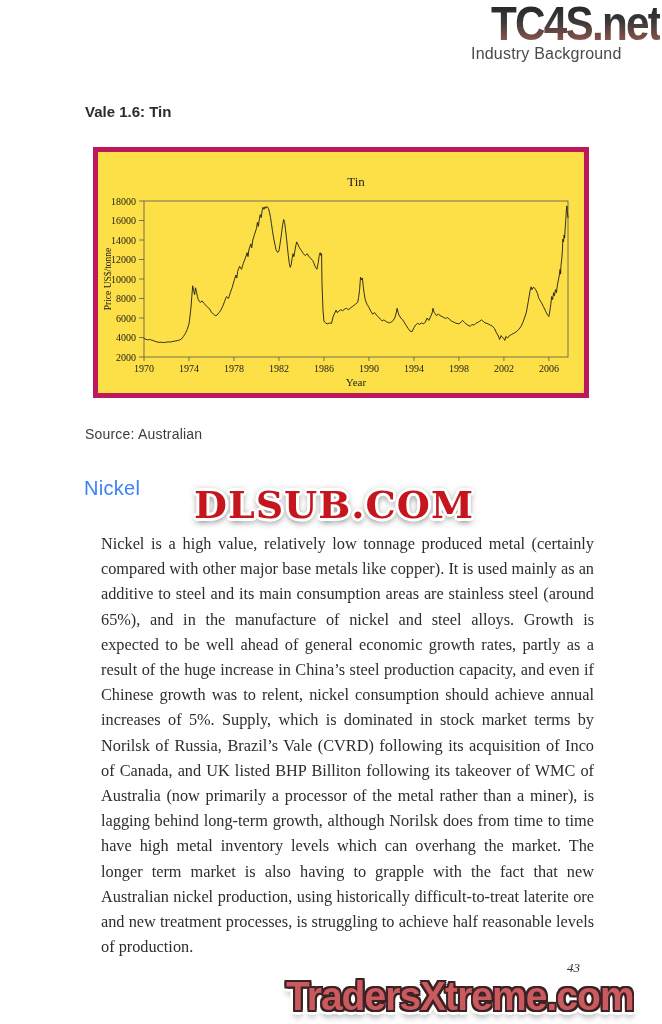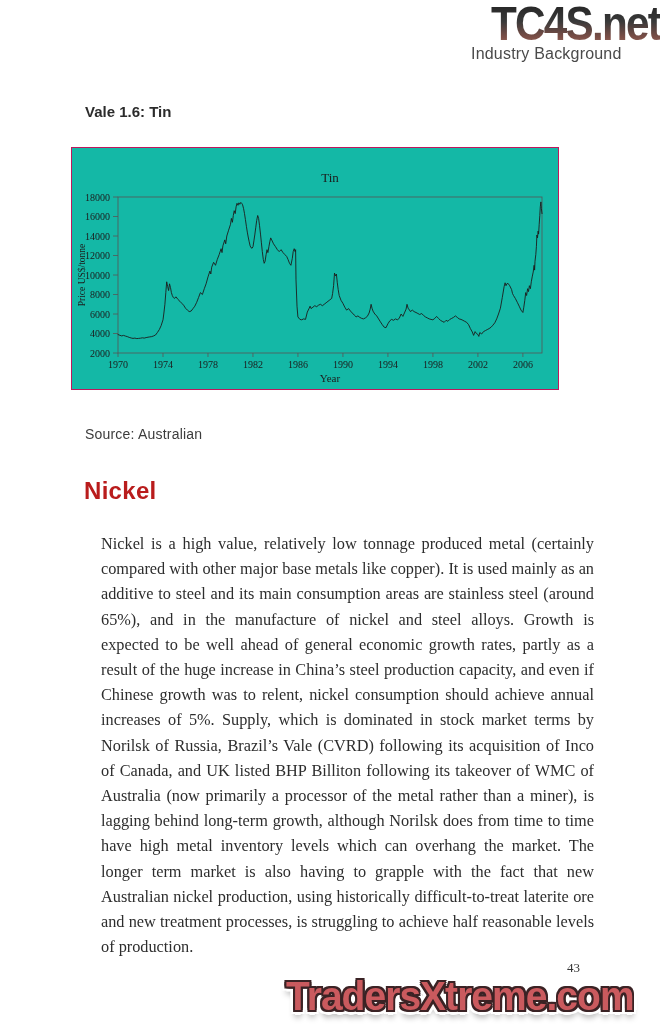--- a/index.html
+++ b/index.html
@@ -12,30 +12,30 @@
     transform:scaleX(.88);transform-origin:right top;
     background:linear-gradient(180deg,#262626 10%,#3a3a3a 45%,#7d4f47 78%,#a0786d 100%);
     -webkit-background-clip:text;background-clip:text;color:transparent;
     text-shadow:0 0 0 transparent;}
   .industry-label{position:absolute;top:45px;left:471px;
     font-family:"Liberation Sans",sans-serif;font-size:16px;color:#4a4a4a;letter-spacing:.2px;}
 
   
   .chart-heading{position:absolute;top:103px;left:85px;
     font-family:"Liberation Sans",sans-serif;font-weight:bold;font-size:15px;color:#2b2b2b;}
-  .chart-frame{position:absolute;left:71px;top:147px;width:486px;height:241px;
-    border:1px solid #be185d;background:#14b8a6;}
+  .chart-frame{position:absolute;left:93px;top:147px;width:486px;height:241px;
+    border:5px solid #be185d;background:#fde047;}
   .chart-frame svg{display:block;}
   .chart-frame svg text{font-family:"Liberation Serif",serif;}
 
   .source-note{position:absolute;left:85px;top:426px;
     font-family:"Liberation Sans",sans-serif;font-size:14px;color:#3c3c3c;letter-spacing:.2px;}
 
   .nickel-heading{position:absolute;left:84px;top:477px;
-    font-family:"Liberation Sans",sans-serif;font-weight:700;font-size:24px;color:#b91c1c;letter-spacing:.3px;}
+    font-family:"Liberation Sans",sans-serif;font-weight:400;font-size:20px;color:#3b82f6;letter-spacing:.3px;}
 
   .body-paragraph{position:absolute;left:85px;top:515px;width:493px;margin:16px;
     font-size:16.3px;line-height:25.2px;text-align:justify;color:#2d2d2d;}
 
   
   .dlsub-watermark{position:absolute;left:194px;top:482px;z-index:6;white-space:nowrap;
     font-family:"DejaVu Serif",serif;font-weight:bold;font-size:38px;letter-spacing:1px;
     color:#c4161c;
     text-shadow:
       -3px 0 0 #fff,3px 0 0 #fff,0 -3px 0 #fff,0 3px 0 #fff,
@@ -46,21 +46,21 @@
     font-family:"Liberation Sans",sans-serif;font-weight:bold;font-size:41px;letter-spacing:-1px;
     transform:scaleX(.95);transform-origin:left top;
     color:#ca5a5e;
     text-shadow:
       -2px 0 0 #3b2325,2px 0 0 #3b2325,0 -2px 0 #3b2325,0 2px 0 #3b2325,
       -2px -2px 0 #3b2325,2px -2px 0 #3b2325,-2px 2px 0 #3b2325,2px 2px 0 #3b2325,
       -5px 0 0 #fff,5px 0 0 #fff,0 -5px 0 #fff,0 5px 0 #fff,
       -4px -4px 0 #fff,4px -4px 0 #fff,-4px 4px 0 #fff,4px 4px 0 #fff,
       0 7px 7px rgba(0,0,0,.4);}
 
-  .page-num{position:absolute;left:567px;top:960px;font-size:13px;color:#333;}
+  .page-num{position:absolute;left:567px;top:960px;font-size:13px;color:#333;font-style:italic;}
 </style>
 </head>
 <body>
 
 <div class="page">
 
   <div class="tc4s-logo">TC4S.net</div>
   <div class="industry-label">Industry Background</div>
 
   <div class="chart-heading">Vale 1.6: Tin</div>
@@ -110,20 +110,21 @@
         <line x1="450.88063660477405" y1="205" x2="450.88063660477405" y2="209" stroke="#555555" stroke-width="0.8"></line>
         <text x="450.88063660477405" y="220" text-anchor="middle" font-size="10" fill="#1c1c1c">2006</text>
         <polyline points="46.0,186.5 47.9,187.3 49.7,187.9 51.6,187.4 53.5,188.1 55.3,188.6 57.2,189.4 59.2,190.0 61.0,190.4 62.9,190.1 64.8,190.6 66.6,190.4 68.5,190.2 70.4,189.8 72.2,190.1 74.1,189.6 76.0,189.2 77.8,188.9 79.7,188.6 81.7,187.9 83.5,187.0 85.4,184.5 87.3,181.6 89.1,177.7 91.0,171.8 91.9,165.0 92.9,156.3 93.8,144.6 94.7,133.8 95.7,138.7 96.6,142.6 97.5,135.8 98.5,139.7 99.4,144.6 100.3,147.5 101.3,149.4 102.2,150.4 104.1,148.9 105.9,151.4 107.9,153.3 109.8,155.3 111.6,157.2 113.5,160.2 115.4,162.1 117.2,163.6 119.1,163.1 121.0,160.6 122.8,158.2 124.7,154.3 126.6,149.4 128.4,144.6 130.4,146.5 132.3,140.7 134.1,135.8 136.0,128.9 137.9,123.1 138.8,126.0 139.7,119.2 141.6,114.3 143.5,117.3 145.3,111.4 147.2,106.5 149.1,100.7 150.0,104.6 150.9,97.8 152.8,91.9 153.7,95.8 154.8,88.0 156.6,82.2 158.5,76.3 159.4,70.4 160.4,74.3 161.3,67.5 162.2,62.7 163.2,65.6 164.1,58.8 165.0,55.3 166.0,57.3 166.9,54.8 167.8,56.3 168.8,54.4 169.7,55.3 170.6,56.8 171.6,60.7 172.5,65.6 173.4,71.4 174.4,78.3 175.3,84.1 176.2,89.0 177.2,93.8 178.1,97.8 179.0,99.7 180.1,100.2 181.0,98.7 181.9,92.9 182.9,86.1 183.8,79.2 184.7,72.4 185.7,67.5 186.6,70.4 187.5,77.3 188.5,86.1 189.4,94.8 190.3,103.6 191.3,111.4 192.2,115.3 193.1,113.3 194.1,106.5 195.0,101.7 195.9,104.6 196.9,98.7 197.8,93.8 198.7,89.9 199.7,91.9 201.5,95.8 203.5,98.7 205.4,101.7 207.2,103.6 209.1,101.7 211.0,104.6 212.8,106.5 214.7,108.5 216.0,111.4 217.5,115.3 218.9,117.3 220.3,110.4 221.2,103.6 222.2,100.7 223.1,103.6 223.6,101.7 224.0,131.9 225.0,158.2 225.9,168.9 227.9,171.4 229.7,171.8 231.6,170.9 233.5,171.4 235.3,164.1 237.2,160.2 238.1,158.2 239.1,160.6 240.9,159.2 242.8,157.7 244.7,158.7 246.5,157.2 248.4,156.3 250.4,157.7 252.2,156.3 254.1,154.8 256.0,153.3 257.8,151.9 259.7,150.4 260.6,145.5 261.6,137.7 262.5,125.1 263.4,128.0 264.4,126.0 265.3,134.8 266.2,141.6 267.2,147.5 269.0,152.3 270.9,155.3 272.8,159.2 274.6,162.1 276.6,160.6 278.5,163.1 280.3,165.0 282.2,167.0 284.1,168.9 285.9,167.9 287.8,169.4 289.7,170.4 291.5,170.9 293.4,169.9 295.3,168.4 297.1,165.0 298.2,161.1 299.1,156.3 300.0,160.2 301.0,163.1 302.8,166.0 304.7,167.9 306.6,170.9 308.4,173.8 310.3,176.7 312.2,179.2 314.0,179.7 315.9,175.8 317.8,172.8 319.6,171.4 321.5,172.3 323.5,170.9 325.3,171.8 327.2,170.4 329.1,166.0 330.9,168.4 332.8,164.1 334.1,161.1 335.0,156.3 336.1,160.2 337.5,162.1 338.4,163.6 340.3,162.1 342.1,163.6 344.0,164.5 345.9,165.5 347.7,166.5 349.7,165.5 351.6,167.5 353.4,168.9 355.3,169.9 357.2,170.9 359.0,171.4 360.9,171.8 362.8,170.4 364.6,168.4 366.5,170.4 368.4,172.3 370.2,173.3 372.2,174.3 374.1,172.3 375.9,173.3 377.8,171.4 379.7,170.4 381.5,169.4 383.4,167.9 385.3,169.4 387.1,170.9 389.0,171.4 390.9,172.3 392.7,173.3 394.6,174.3 396.6,176.7 398.4,180.6 400.3,184.0 401.6,187.4 403.1,183.6 404.4,185.5 405.9,186.5 406.8,188.4 407.8,184.5 409.6,186.0 411.5,183.6 413.4,182.6 415.2,181.6 417.1,180.6 419.1,179.2 420.9,177.2 422.8,174.8 424.7,170.9 426.5,166.0 428.4,160.2 430.3,149.4 432.1,138.7 433.1,134.8 434.0,137.7 434.9,135.8 435.9,135.3 437.7,137.7 439.6,141.6 440.5,145.5 441.5,147.5 443.3,150.4 445.3,154.3 447.2,158.2 449.0,162.1 450.9,164.5 451.8,159.2 452.8,152.3 453.7,144.6 454.6,147.5 455.6,140.7 456.5,143.6 457.4,137.7 458.4,140.7 459.3,133.8 460.2,128.9 461.2,124.1 462.1,117.3 462.6,122.1 463.0,113.3 463.8,106.5 464.4,98.7 464.9,87.0 465.5,89.9 466.1,83.1 466.6,86.1 467.2,76.3 467.8,67.5 468.3,58.8 468.9,53.9 469.4,60.7 470.0,65.6" fill="none" stroke="#1c1c1c" stroke-width="0.9" stroke-linejoin="round" stroke-linecap="round"></polyline>
       </svg>
   </div>
 
   <div class="source-note">Source: Australian</div>
 
   <div class="nickel-heading">Nickel</div>
 
+  <div class="dlsub-watermark">DLSUB.COM</div>
 
   <p class="body-paragraph">Nickel is a high value, relatively low tonnage produced metal (certainly compared with other major base metals like copper). It is used mainly as an additive to steel and its main consumption areas are stainless steel (around 65%), and in the manufacture of nickel and steel alloys. Growth is expected to be well ahead of general economic growth rates, partly as a result of the huge increase in China’s steel production capacity, and even if Chinese growth was to relent, nickel consumption should achieve annual increases of 5%. Supply, which is dominated in stock market terms by Norilsk of Russia, Brazil’s Vale (CVRD) following its acquisition of Inco of Canada, and UK listed BHP Billiton following its takeover of WMC of Australia (now primarily a processor of the metal rather than a miner), is lagging behind long-term growth, although Norilsk does from time to time have high metal inventory levels which can overhang the market. The longer term market is also having to grapple with the fact that new Australian nickel production, using historically difficult-to-treat laterite ore and new treatment processes, is struggling to achieve half reasonable levels of production.</p>
 
   <div class="page-num">43</div>
 
   <div class="footer-watermark">TradersXtreme.com</div>
 
 </div>
 
 </body></html>

